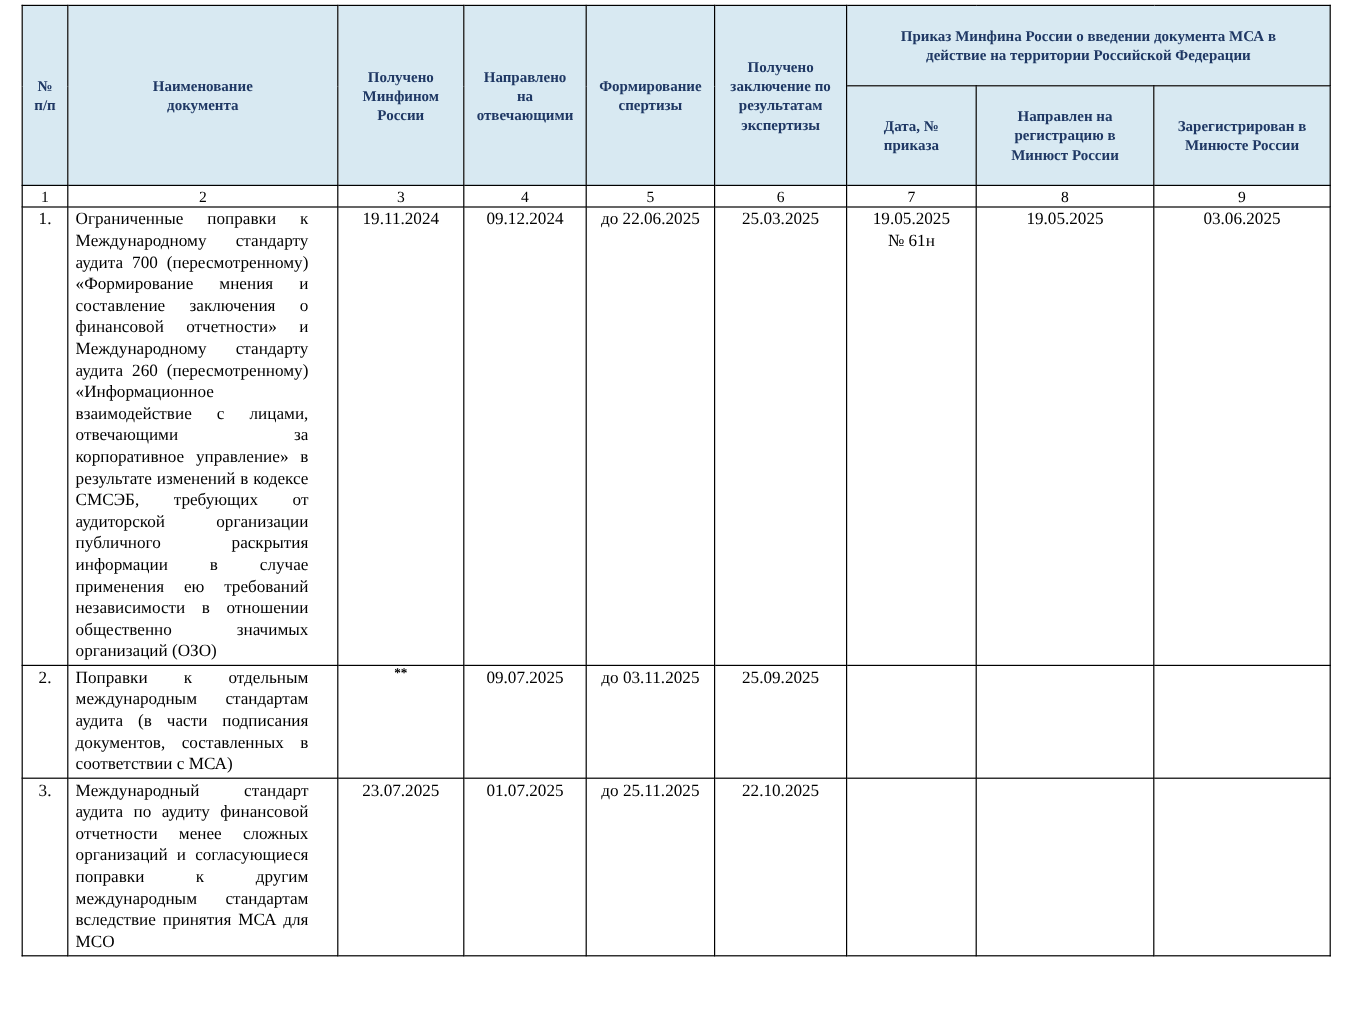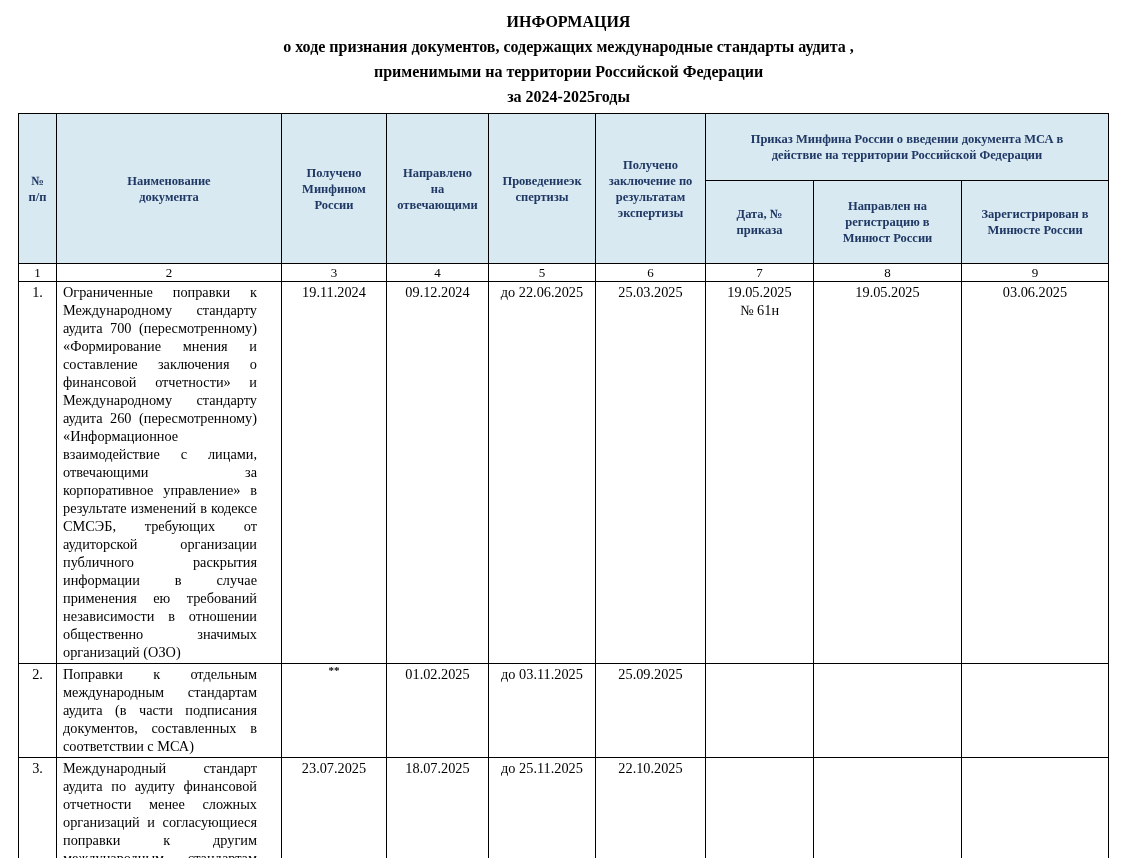--- a/index.html
+++ b/index.html
@@ -95,26 +95,20 @@
     font-weight: bold;
     vertical-align: top;
     padding-top: 1px;
   }
 </style>
 </head>
 <body>
 
 <div class="page">
 
-  <div class="title-block">
-    <div>ИНФОРМАЦИЯ</div>
-    <div>о ходе признания документов, содержащих международные стандарты аудита ,</div>
-    <div>применимыми на территории Российской Федерации</div>
-    <div>за 2024-2025годы</div>
-  </div>
 
   <table class="main">
     <colgroup>
       <col style="width:38px">
       <col style="width:225px">
       <col style="width:105px">
       <col style="width:102px">
       <col style="width:107px">
       <col style="width:110px">
       <col style="width:108px">
@@ -126,21 +120,21 @@
         <th rowspan="2">№
 п/п</th>
         <th rowspan="2">Наименование
 документа</th>
         <th rowspan="2">Получено
 Минфином
 России</th>
         <th rowspan="2">Направлено
 на
 отвечающими</th>
-        <th rowspan="2">Проведениеэк
+        <th rowspan="2">Формирование
 спертизы</th>
         <th rowspan="2">Получено
 заключение по
 результатам
 экспертизы</th>
         <th colspan="3">Приказ Минфина России о введении документа МСА в
 действие на территории Российской Федерации</th>
       </tr>
       <tr class="sub-row">
         <th>Дата, №
@@ -173,32 +167,32 @@
         <td class="cell-date">25.03.2025</td>
         <td class="cell-date">19.05.2025
 № 61н</td>
         <td class="cell-date">19.05.2025</td>
         <td class="cell-date">03.06.2025</td>
       </tr>
       <tr class="body-row-2">
         <td class="cell-num">2.</td>
         <td class="cell-doc">Поправки к отдельным международным стандартам аудита (в части подписания документов, составленных в соответствии с МСА)</td>
         <td class="cell-date"><span class="footnote-mark">**</span></td>
-        <td class="cell-date">01.02.2025</td>
+        <td class="cell-date">09.07.2025</td>
         <td class="cell-date">до 03.11.2025</td>
         <td class="cell-date">25.09.2025</td>
         <td class="cell-date"></td>
         <td class="cell-date"></td>
         <td class="cell-date"></td>
       </tr>
       <tr class="body-row-3">
         <td class="cell-num">3.</td>
         <td class="cell-doc">Международный стандарт аудита по аудиту финансовой отчетности менее сложных организаций и согласующиеся поправки к другим международным стандартам вследствие принятия МСА для МСО</td>
         <td class="cell-date">23.07.2025</td>
-        <td class="cell-date">18.07.2025</td>
+        <td class="cell-date">01.07.2025</td>
         <td class="cell-date">до 25.11.2025</td>
         <td class="cell-date">22.10.2025</td>
         <td class="cell-date"></td>
         <td class="cell-date"></td>
         <td class="cell-date"></td>
       </tr>
     </tbody>
   </table>
 
 </div>

